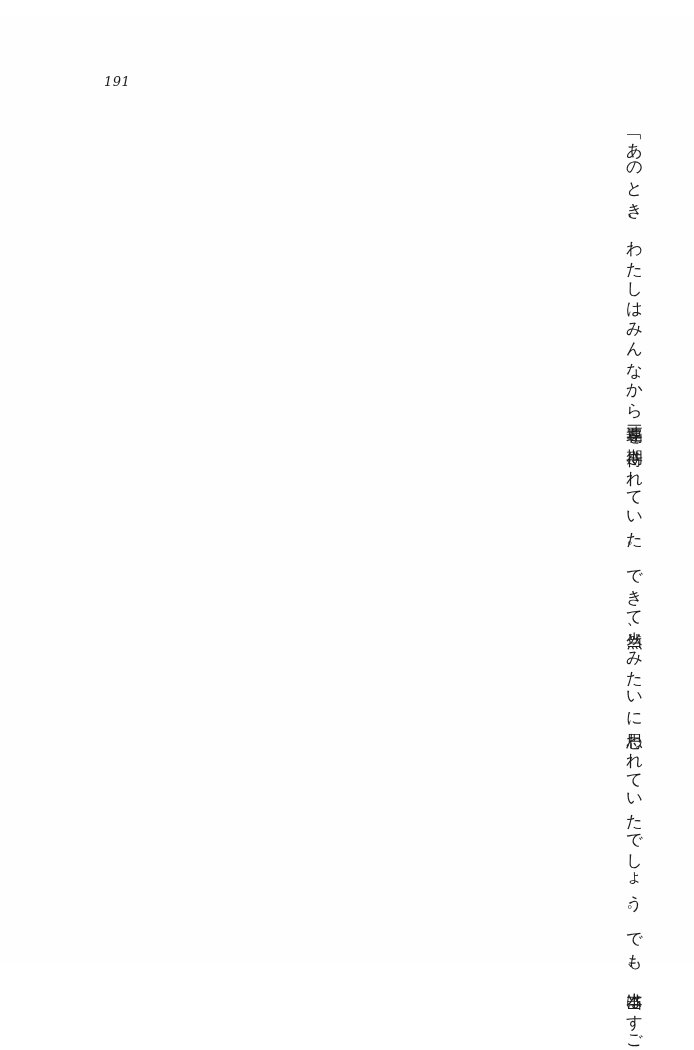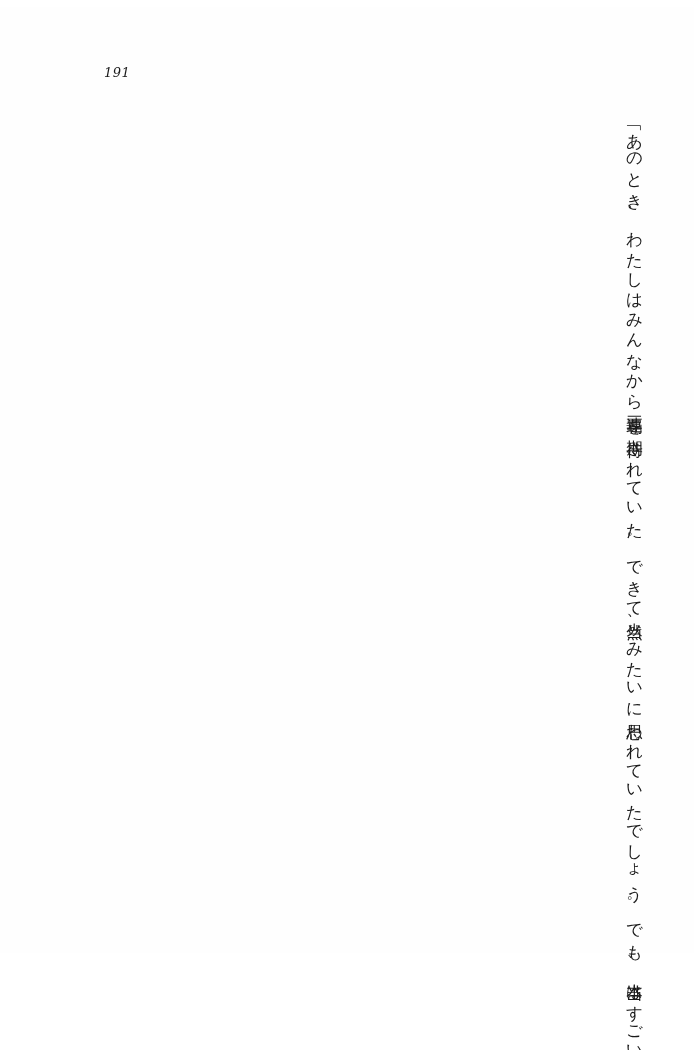--- a/index.html
+++ b/index.html
@@ -12,21 +12,21 @@
     height: 1050px;
     position: relative;
     font-family: "DejaVu Serif", "Liberation Serif", serif;
     color: #111111;
     overflow: hidden;
   }
 
   .page {
     position: absolute;
     left: 0;
-    top: 7px;
+    top: 16px;
     width: 694px;
     height: 946px;
     background: #fefefe;
   }
 
   .page-number {
     position: absolute;
     top: 58px;
     left: 104px;
     font-size: 13px;

